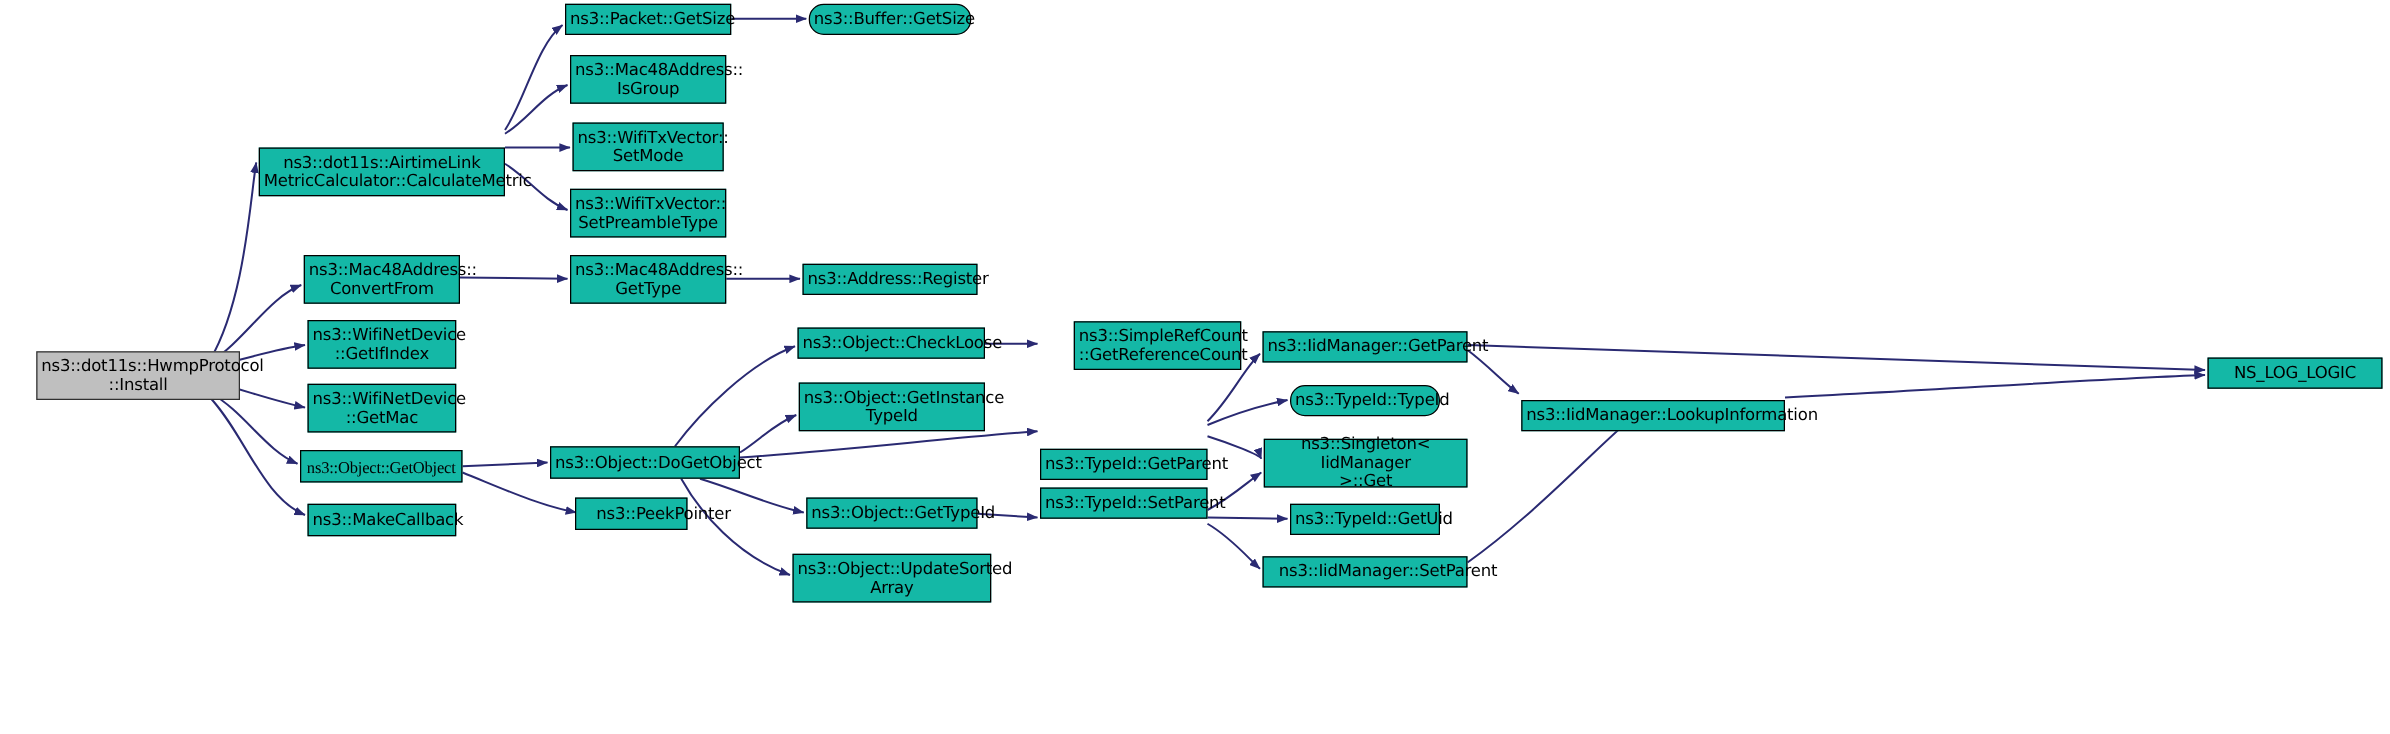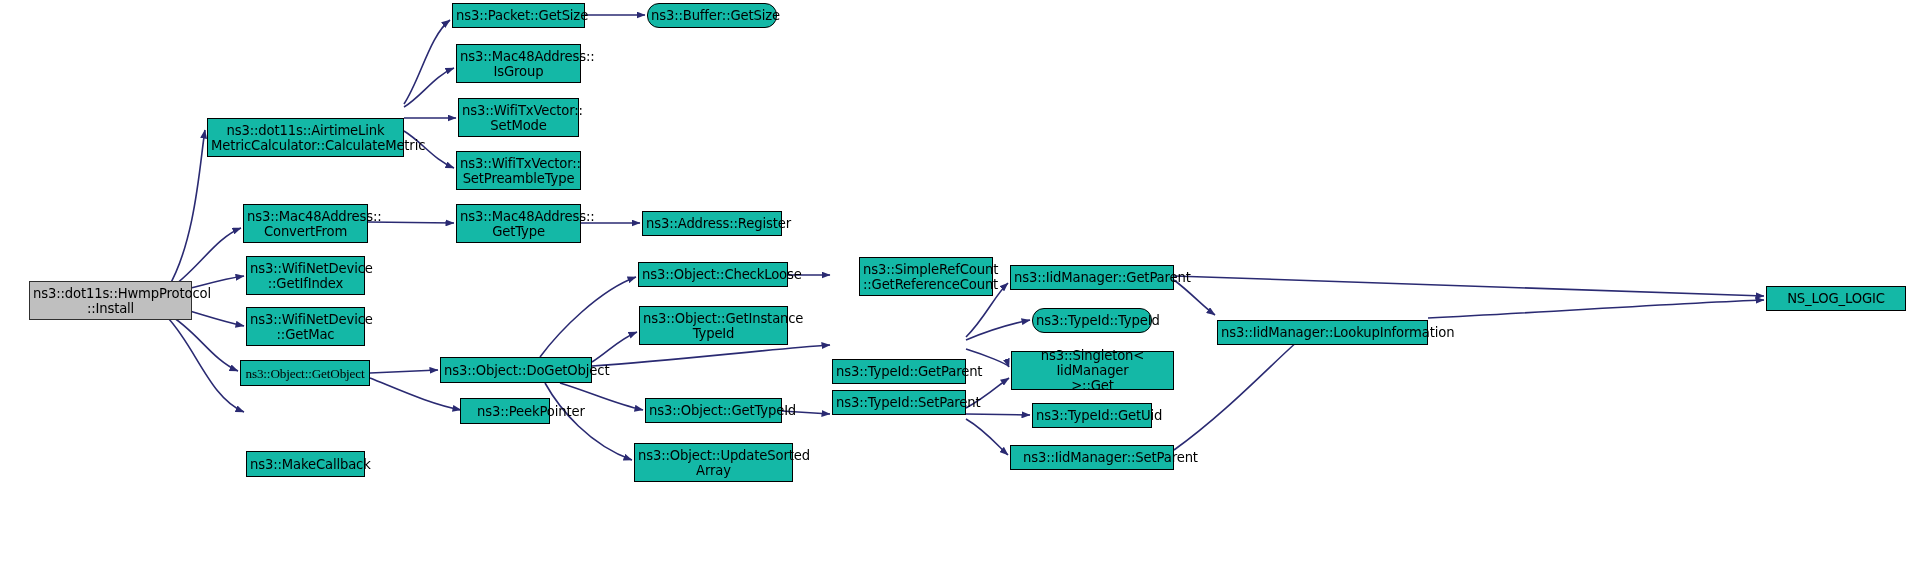--- a/index.html
+++ b/index.html
@@ -102,21 +102,21 @@
 ::Install</span></div>
       <div class="node" style="left: 207px; top: 98px; width: 197px; height: 39px; margin-top: 20px;"><span class="node-label">ns3::dot11s::AirtimeLink
 MetricCalculator::CalculateMetric</span></div>
       <div class="node" style="left: 243px; top: 204px; width: 125px; height: 39px;"><span class="node-label">ns3::Mac48Address::
 ConvertFrom</span></div>
       <div class="node" style="left: 246px; top: 256px; width: 119px; height: 39px;"><span class="node-label">ns3::WifiNetDevice
 ::GetIfIndex</span></div>
       <div class="node" style="left: 246px; top: 307px; width: 119px; height: 39px;"><span class="node-label">ns3::WifiNetDevice
 ::GetMac</span></div>
       <div class="node" style="left: 240px; top: 360px; width: 130px; height: 26px; font-family: Liberation Serif, serif;"><span class="node-label">ns3::Object::GetObject</span></div>
-      <div class="node" style="left: 246px; top: 403px; width: 119px; height: 26px; margin-top: 48px;"><span class="node-label">ns3::MakeCallback</span></div>
+      <div class="node" style="left: 246px; top: 403px; width: 119px; height: 26px;"><span class="node-label">ns3::MakeCallback</span></div>
       <div class="node" style="left: 452px; top: 3px; width: 133px; height: 25px;"><span class="node-label">ns3::Packet::GetSize</span></div>
       <div class="node" style="left: 456px; top: 44px; width: 125px; height: 39px;"><span class="node-label">ns3::Mac48Address::
 IsGroup</span></div>
       <div class="node" style="left: 458px; top: 98px; width: 121px; height: 39px;"><span class="node-label">ns3::WifiTxVector::
 SetMode</span></div>
       <div class="node" style="left: 456px; top: 151px; width: 125px; height: 39px;"><span class="node-label">ns3::WifiTxVector::
 SetPreambleType</span></div>
       <div class="node" style="left: 456px; top: 204px; width: 125px; height: 39px;"><span class="node-label">ns3::Mac48Address::
 GetType</span></div>
       <div class="node" style="left: 440px; top: 357px; width: 152px; height: 26px;"><span class="node-label">ns3::Object::DoGetObject</span></div>

